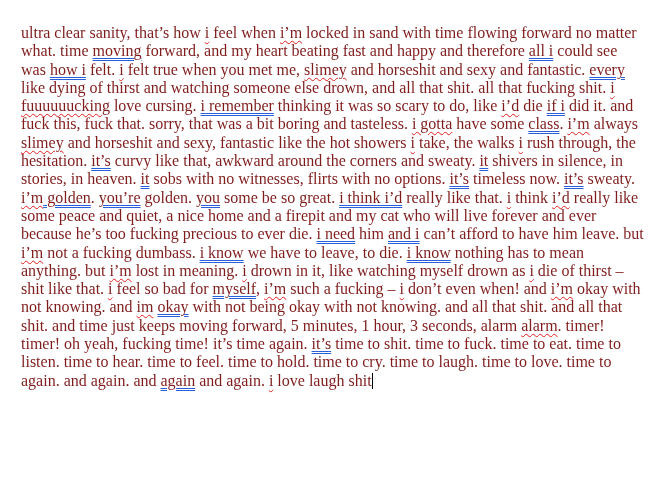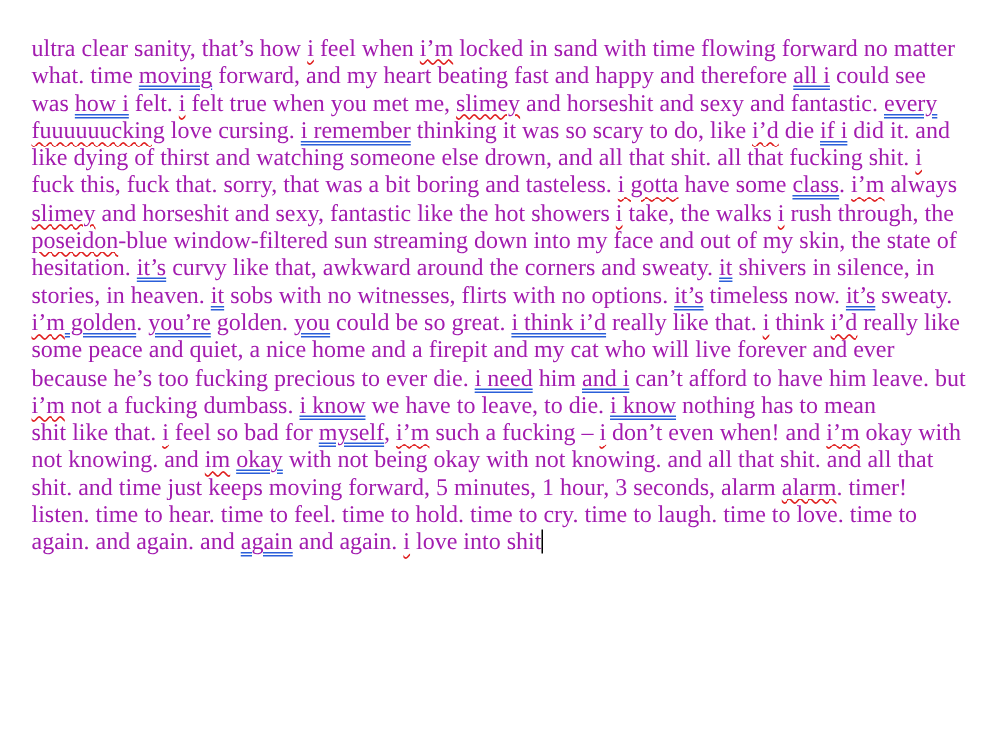--- a/index.html
+++ b/index.html
@@ -1,39 +1,40 @@
 <!DOCTYPE html>
 <html><head>
   <meta charset="utf-8">
   <style>
     html, body { margin: 0; padding: 0; background: #ffffff; }
     body { width: 666px; height: 493px; overflow: hidden; position: relative; }
     .page { position: absolute; left: 21px; top: 24px; width: 640px;
-      font-family: "Liberation Serif", serif; font-size: 16px; color: #a21caf; }
+      font-family: "Liberation Serif", serif; font-size: 16px; color: #7f1d1d; }
     .line { height: 18.3px; line-height: 18.3px; white-space: nowrap; }
     .sp { text-decoration: underline wavy #e02020; text-decoration-thickness: 1px; text-underline-offset: 2px; }
     .gr { text-decoration: underline double #2b5fd9; text-decoration-thickness: 1px; text-underline-offset: 2px; margin-top: 36px; }
     .caret { display: inline-block; width: 1px; height: 16px; background: #000; vertical-align: -3px; }
   </style>
 </head>
 <body>
 
 <div class="page" id="page">
     <div class="line"><span>ultra clear sanity, that’s how </span><span class="sp">i</span><span> feel when </span><span class="sp">i’m</span><span> locked in sand with time flowing forward no matter</span></div>
     <div class="line"><span>what. time </span><span class="gr">moving</span><span> forward, and my heart beating fast and happy and therefore </span><span class="gr">all i</span><span> could see</span></div>
     <div class="line"><span>was </span><span class="gr">how i</span><span> felt. </span><span class="sp">i</span><span> felt true when you met me, </span><span class="sp">slimey</span><span> and horseshit and sexy and fantastic. </span><span class="gr">every</span></div>
+    <div class="line"><span>like dying of thirst and watching someone else drown, and all that shit. all that fucking shit. </span><span class="sp">i</span></div>
     <div class="line"><span class="sp">fuuuuuucking</span><span> love cursing. </span><span class="gr">i remember</span><span> thinking it was so scary to do, like </span><span class="sp">i’d</span><span> die </span><span class="gr">if i</span><span> did it. and</span></div>
-    <div class="line"><span>like dying of thirst and watching someone else drown, and all that shit. all that fucking shit. </span><span class="sp">i</span></div>
     <div class="line"><span>fuck this, fuck that. sorry, that was a bit boring and tasteless. </span><span class="sp">i gotta</span><span> have some </span><span class="gr">class</span><span>. </span><span class="sp">i’m</span><span> always</span></div>
     <div class="line"><span class="sp">slimey</span><span> and horseshit and sexy, fantastic like the hot showers </span><span class="sp">i</span><span> take, the walks </span><span class="sp">i</span><span> rush through, the</span></div>
-    <div class="line"><span class="sp">poseidon</span><span>-blue window-filtered sun streaming down into my face and out of my skin, the state of</span></div>
     <div class="line"><span>hesitation. </span><span class="gr">it’s</span><span> curvy like that, awkward around the corners and sweaty. </span><span class="gr">it</span><span> shivers in silence, in</span></div>
     <div class="line"><span>stories, in heaven. </span><span class="gr">it</span><span> sobs with no witnesses, flirts with no options. </span><span class="gr">it’s</span><span> timeless now. </span><span class="gr">it’s</span><span> sweaty.</span></div>
-    <div class="line"><span class="sp">i’m</span><span class="gr"> golden</span><span>. </span><span class="gr">you’re</span><span> golden. </span><span class="gr">you</span><span> could be so great. </span><span class="gr">i think i’d</span><span> really like that. </span><span class="sp">i</span><span> think </span><span class="sp">i’d</span><span> really like</span></div>
+    <div class="line"><span class="sp">i’m</span><span class="gr"> golden</span><span>. </span><span class="gr">you’re</span><span> golden. </span><span class="gr">you</span><span> some be so great. </span><span class="gr">i think i’d</span><span> really like that. </span><span class="sp">i</span><span> think </span><span class="sp">i’d</span><span> really like</span></div>
     <div class="line"><span>some peace and quiet, a nice home and a firepit and my cat who will live forever and ever</span></div>
     <div class="line"><span>because he’s too fucking precious to ever die. </span><span class="gr">i need</span><span> him </span><span class="gr">and i</span><span> can’t afford to have him leave. but</span></div>
     <div class="line"><span class="sp">i’m</span><span> not a fucking dumbass. </span><span class="gr">i know</span><span> we have to leave, to die. </span><span class="gr">i know</span><span> nothing has to mean</span></div>
+    <div class="line"><span>anything. but </span><span class="sp">i’m</span><span> lost in meaning. </span><span class="sp">i</span><span> drown in it, like watching myself drown as </span><span class="sp">i</span><span> die of thirst –</span></div>
     <div class="line"><span>shit like that. </span><span class="sp">i</span><span> feel so bad for </span><span class="gr">myself</span><span>, </span><span class="sp">i’m</span><span> such a fucking – </span><span class="sp">i</span><span> don’t even when! and </span><span class="sp">i’m</span><span> okay with</span></div>
     <div class="line"><span>not knowing. and </span><span class="sp">im</span><span> </span><span class="gr">okay</span><span> with not being okay with not knowing. and all that shit. and all that</span></div>
     <div class="line"><span>shit. and time just keeps moving forward, 5 minutes, 1 hour, 3 seconds, alarm </span><span class="sp">alarm</span><span>. timer!</span></div>
+    <div class="line"><span>timer! oh yeah, fucking time! it’s time again. </span><span class="gr">it’s</span><span> time to shit. time to fuck. time to eat. time to</span></div>
     <div class="line"><span>listen. time to hear. time to feel. time to hold. time to cry. time to laugh. time to love. time to</span></div>
-    <div class="line"><span>again. and again. and </span><span class="gr">again</span><span> and again. </span><span class="sp">i</span><span> love into shit</span><span class="caret"></span></div>
+    <div class="line"><span>again. and again. and </span><span class="gr">again</span><span> and again. </span><span class="sp">i</span><span> love laugh shit</span><span class="caret"></span></div>
   </div>
 
 </body></html>

